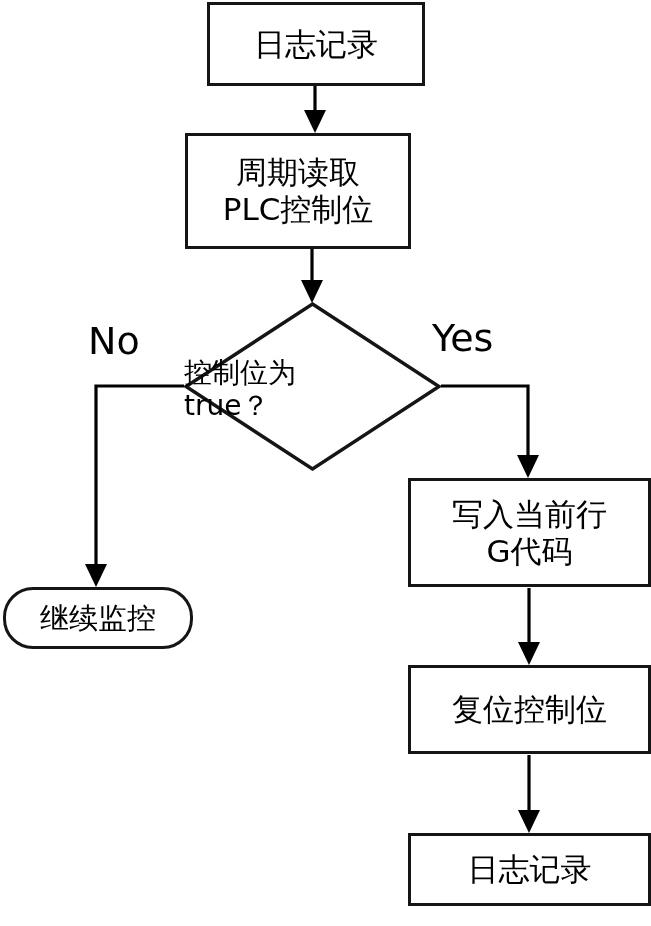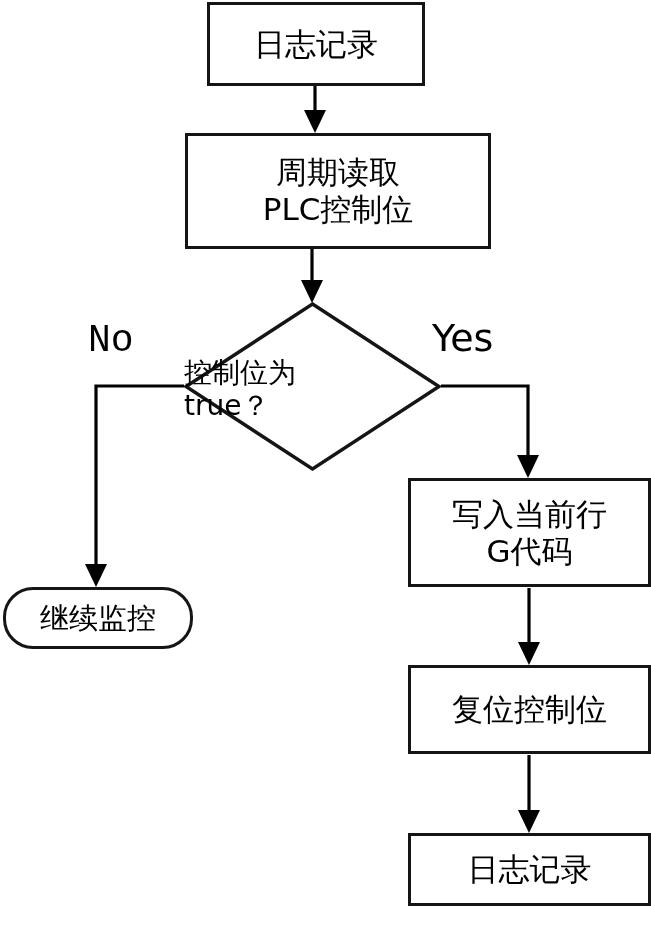--- a/index.html
+++ b/index.html
@@ -35,21 +35,21 @@
   }
   .process {
     border: 3px solid #151515;
   }
   
   #node-timer-start {
     left: 207px; top: 2px; width: 218px; height: 84px;
     font-size: 31px;
   }
   #node-read-plc-bit {
-    left: 185px; top: 133px; width: 306px; height: 116px;
+    left: 185px; top: 133px; width: 226px; height: 116px;
     font-size: 31px;
   }
   #node-continue-monitor {
     left: 3px; top: 587px; width: 190px; height: 62px;
     font-size: 29px;
     border-radius: 30px;
   }
   #node-write-gcode {
     left: 408px; top: 478px; width: 243px; height: 109px;
     font-size: 31px;
@@ -91,21 +91,21 @@
     pointer-events: none;
   }
   
   .branch-label {
     position: absolute;
     font-size: 38px;
     color: #000000;
     z-index: 3;
     line-height: 1;
   }
-  #label-no  { left: 88px;  top: 322px; font-family: Liberation Mono, monospace; }
+  #label-no  { left: 88px;  top: 322px; }
   #label-yes { left: 432px; top: 319px; }
   
   #connectors {
     position: absolute;
     left: 0; top: 0;
     width: 651px;
     height: 926px;
     z-index: 1;
     pointer-events: none;
   }

